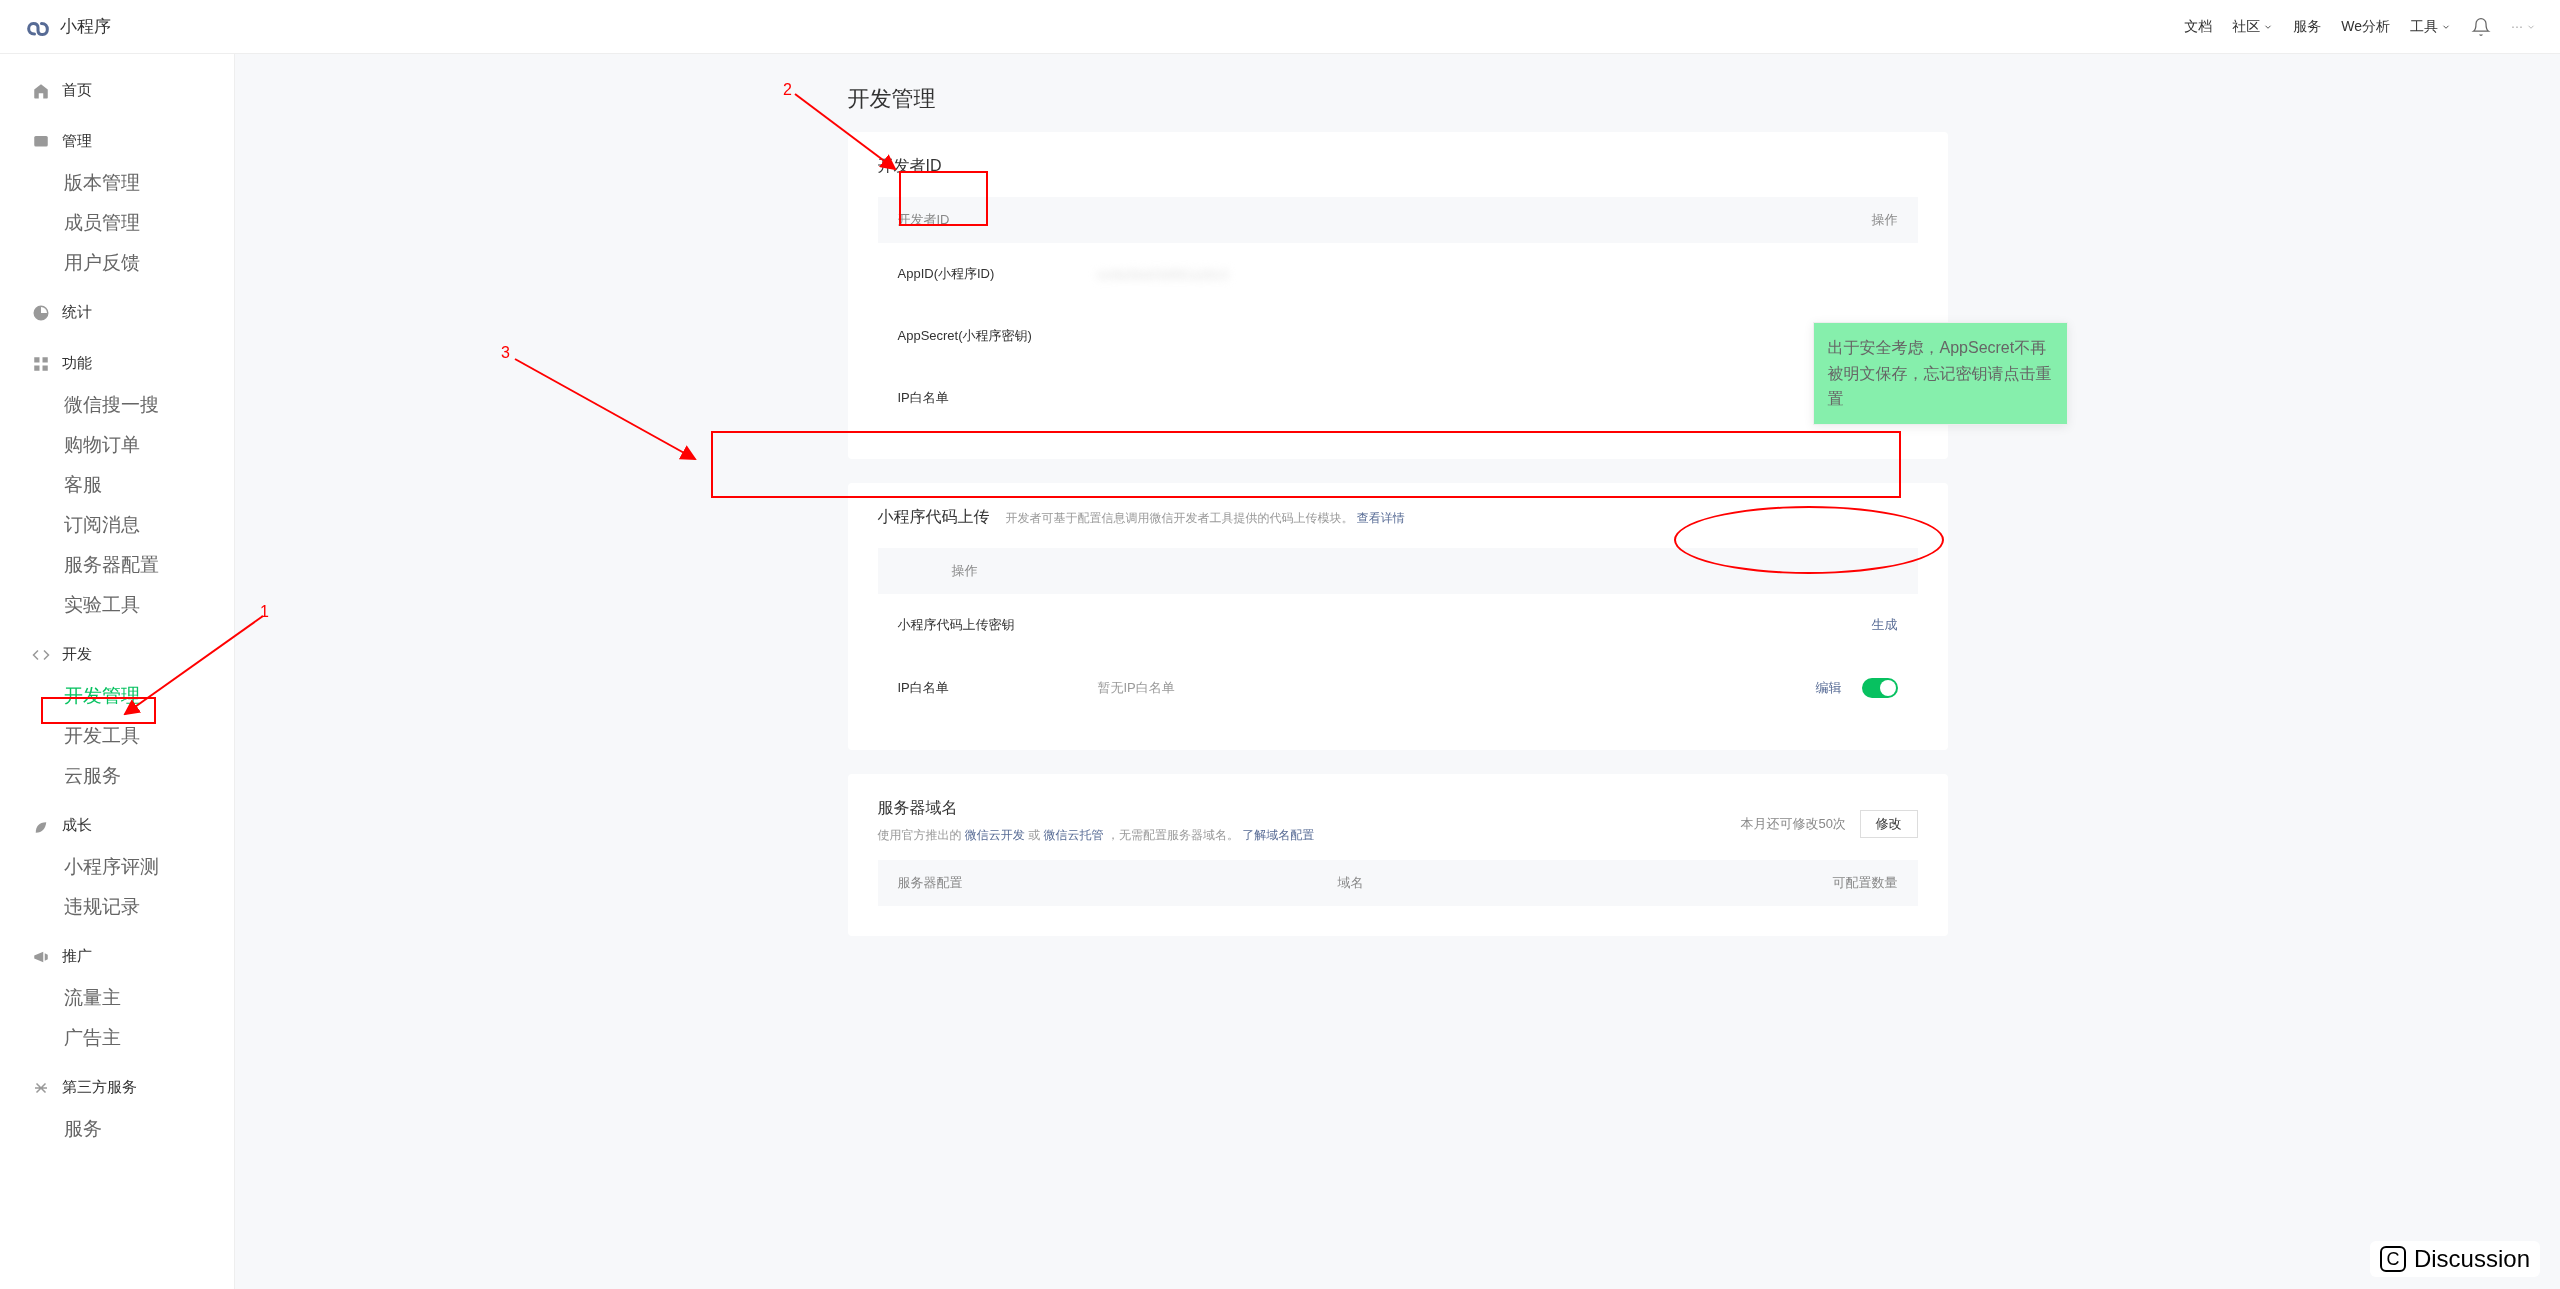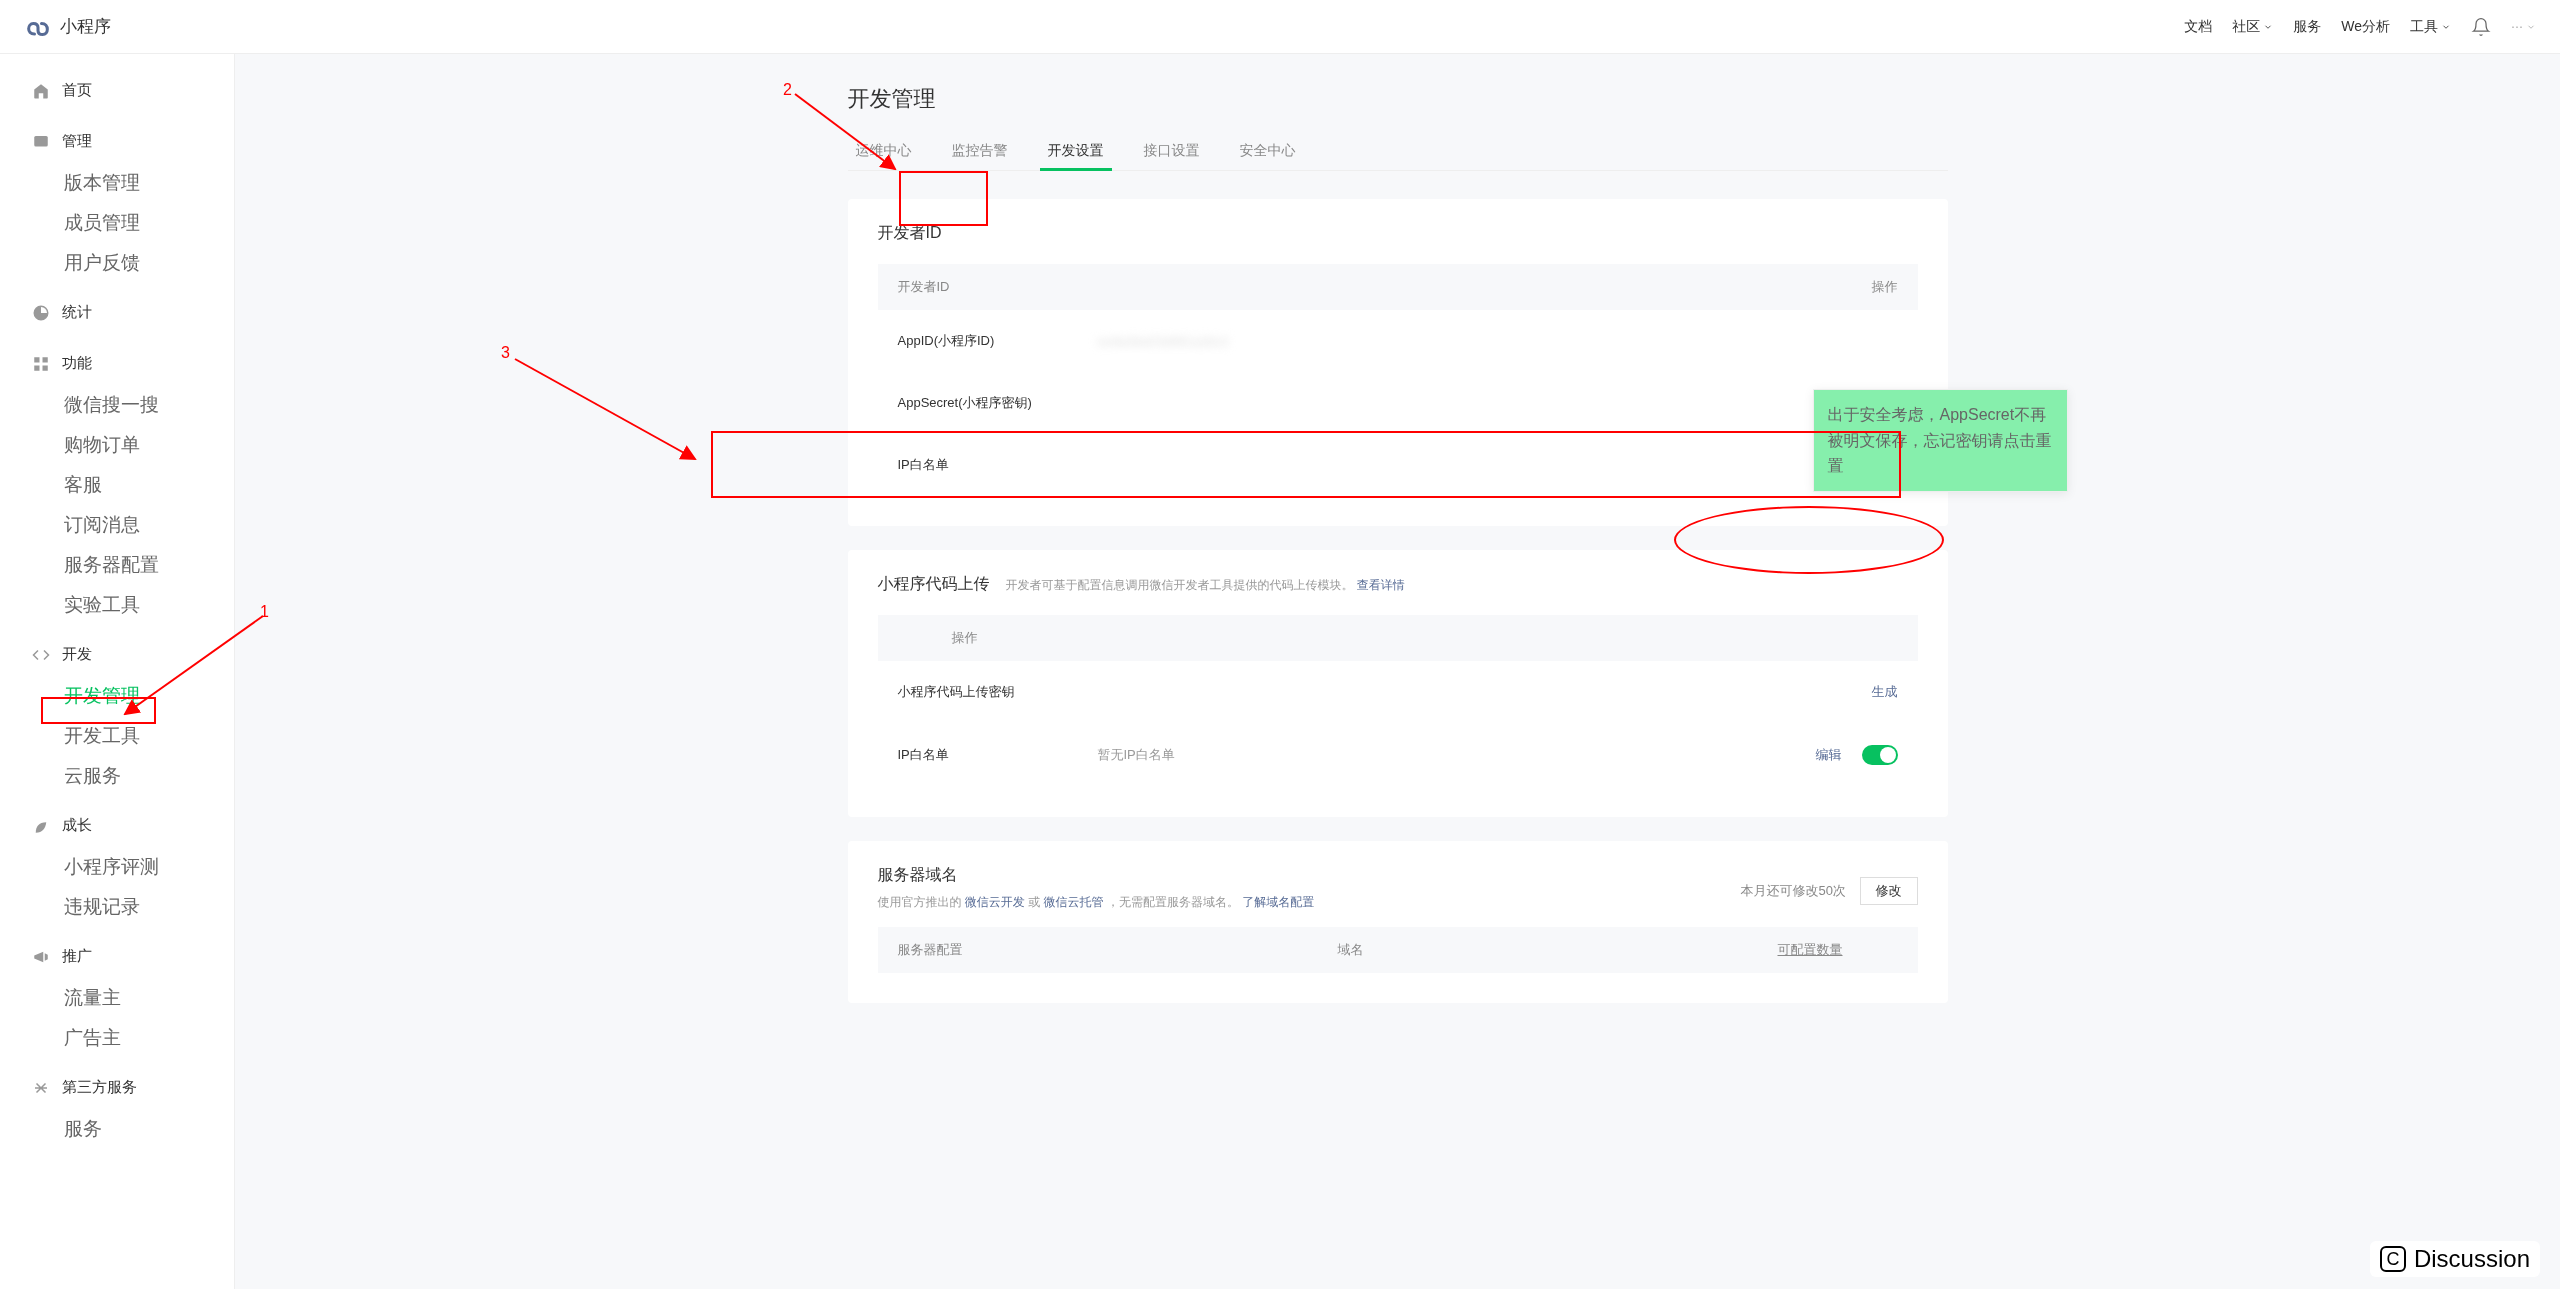--- a/index.html
+++ b/index.html
@@ -298,23 +298,22 @@
       padding: 14px 20px;
       background: #f7f8fa;
       font-size: 13px;
       color: #888;
       margin-top: 16px;
     }
     .domain-row-header > div {
       flex: 1;
     }
     .domain-row-header > div:last-child {
-      text-align: left;
+      text-align: right;
       flex: 0 0 120px;
-      text-decoration: underline;
     }
 
     .bottom-badge {
       position: fixed;
       bottom: 12px;
       right: 20px;
       display: flex;
       align-items: center;
       font-size: 24px;
       color: #000;
@@ -473,27 +472,20 @@
           </svg>
         <span>第三方服务</span>
       </div>
       <div class="sidebar-item">服务</div>
     </div>
   </div>
 
   <div class="main" style="position:relative;">
     <div class="main-content">
       <div class="page-title">开发管理</div>
-      <div class="tabs">
-        <div class="tab">运维中心</div>
-        <div class="tab">监控告警</div>
-        <div class="tab active" id="tab-dev-settings">开发设置</div>
-        <div class="tab">接口设置</div>
-        <div class="tab">安全中心</div>
-      </div>
 
       <div class="card" id="card-dev-id">
         <div class="card-title">开发者ID</div>
         <div class="table-header">
           <div class="col-label">开发者ID</div>
           <div class="col-action">操作</div>
         </div>
         <div class="table-row">
           <div class="row-label">AppID(小程序ID)</div>
           <div class="row-value blurred">wx8a3ba03d981a2bc3</div>

